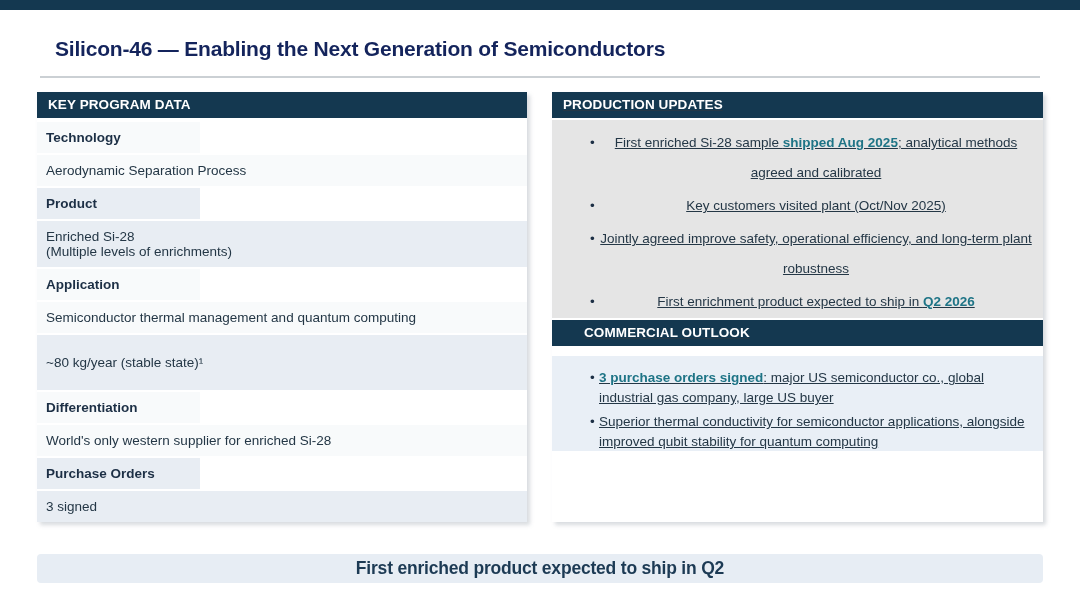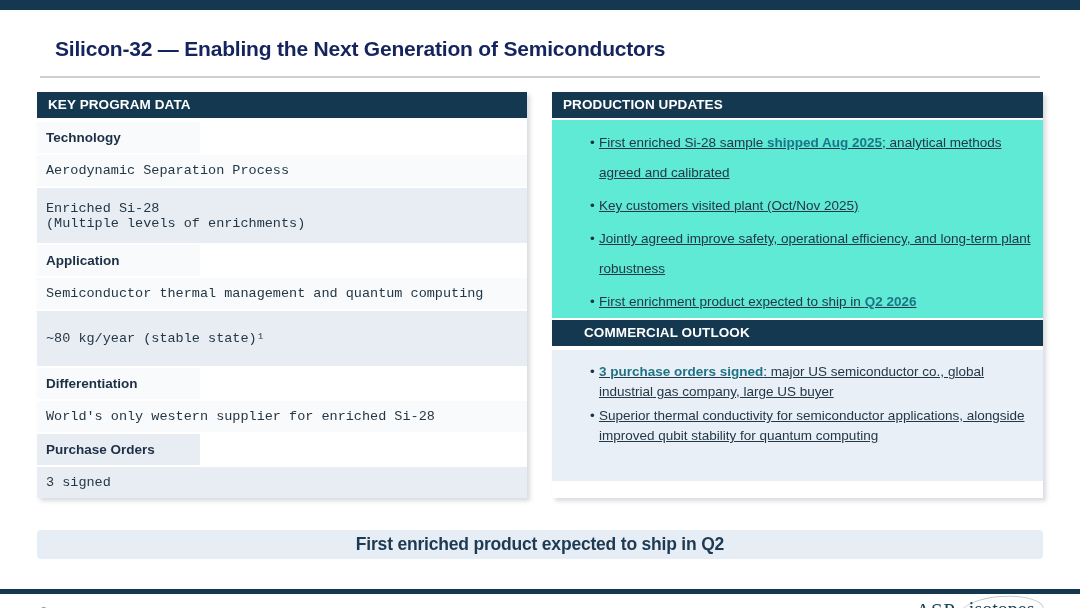--- a/index.html
+++ b/index.html
@@ -56,35 +56,35 @@
     padding: 8px 10px 8px 9px;
     font-weight: bold;
     color: #1c2f45;
     flex: none;
   }
   .tvalue {
     flex: 1;
     padding: 8px 12px 8px 9px;
     white-space: pre-line;
     color: #243746;
-    font-family: Liberation Mono, monospace;
   }
   .row-light  { background: #f8fafb; }
   .row-shaded { background: #e8edf3; }
   .prod-body {
     margin-top: 2px;
     height: 198px;
-    background: #5eead4;
+    background: #e5e5e5;
     padding: 8px 10px 0 0;
     box-sizing: border-box;
+    text-align: center;
   }
   .panel-header.second { margin-top: 2px; padding-left: 32px; }
   .outlook-body {
-    margin-top: 4px;
-    height: 131px;
+    margin-top: 10px;
+    height: 95px;
     background: #e9eff6;
     padding: 12px 10px 6px 0;
     box-sizing: border-box;
   }
   ul.bullets { list-style: none; margin: 0; padding: 0; }
   ul.bullets li {
     position: relative;
     padding-left: 47px;
     font-size: 13.5px;
     color: #243746;
@@ -136,34 +136,35 @@
     padding: 0 8px 4px 8px;
     transform: rotate(-4deg);
   }
   .logo-secondary { display: inline-block; transform: rotate(4deg); font-size: 20px; }
 </style>
 </head>
 <body>
 
 <div class="top-bar"></div>
 
-<div class="page-title">Silicon-32 — Enabling the Next Generation of Semiconductors</div>
+<div class="page-title">Silicon-46 — Enabling the Next Generation of Semiconductors</div>
 
 <div class="title-divider"></div>
 
 <div class="columns">
 
   <div class="left-panel">
     <div class="panel-header">KEY PROGRAM DATA</div>
     <div class="data-table">
         <div class="trow">
           <div class="tcell tlabel row-light">Technology</div>
           <div class="tcell tvalue row-light">Aerodynamic Separation Process</div>
         </div>
         <div class="trow">
+          <div class="tcell tlabel row-shaded">Product</div>
           <div class="tcell tvalue row-shaded">Enriched Si-28
 (Multiple levels of enrichments)</div>
         </div>
         <div class="trow">
           <div class="tcell tlabel row-light">Application</div>
           <div class="tcell tvalue row-light">Semiconductor thermal management and quantum computing</div>
         </div>
         <div class="trow">
           <div class="tcell tvalue row-shaded">~80 kg/year (stable state)¹</div>
         </div>

